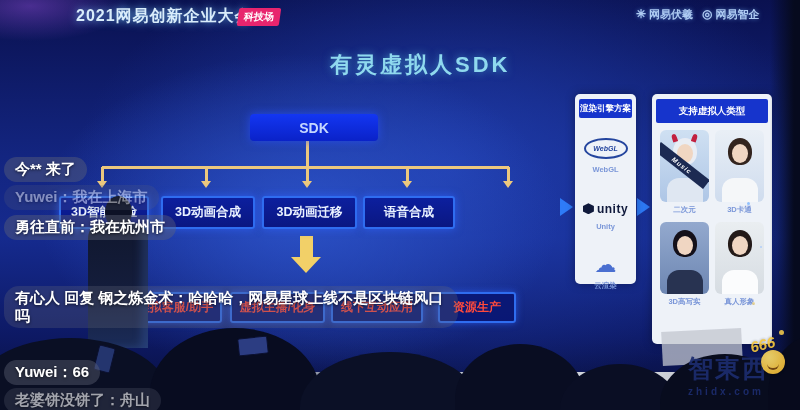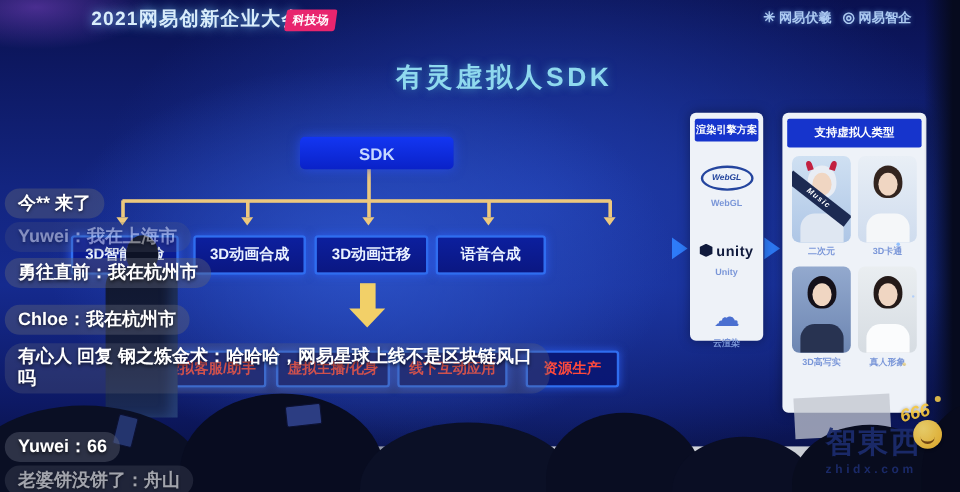--- a/index.html
+++ b/index.html
@@ -261,17 +261,16 @@
   <div class="wm">
     <div class="wm-666">666</div>
     <div class="wm-emoji"></div>
     <div class="wm-brand">智東西</div>
     <div class="wm-domain">zhidx.com</div>
   </div>
 
   <div class="chat-msg faded" style="top:185px;">Yuwei：我在上海市</div>
   <div class="chat-msg" style="top:157px;">今** 来了</div>
   <div class="chat-msg" style="top:215px;">勇往直前：我在杭州市</div>
-  <div class="chat-msg" style="top:254px;">Chloe：我在杭州市</div>
   <div class="chat-msg chat-wide" style="top:286px;border-radius:15px;">有心人 回复 钢之炼金术：哈哈哈，网易星球上线不是区块链风口吗</div>
   <div class="chat-msg" style="top:360px;">Yuwei：66</div>
   <div class="chat-msg dim" style="top:388px;">老婆饼没饼了：舟山</div>
 </div>
 
 </body></html>

